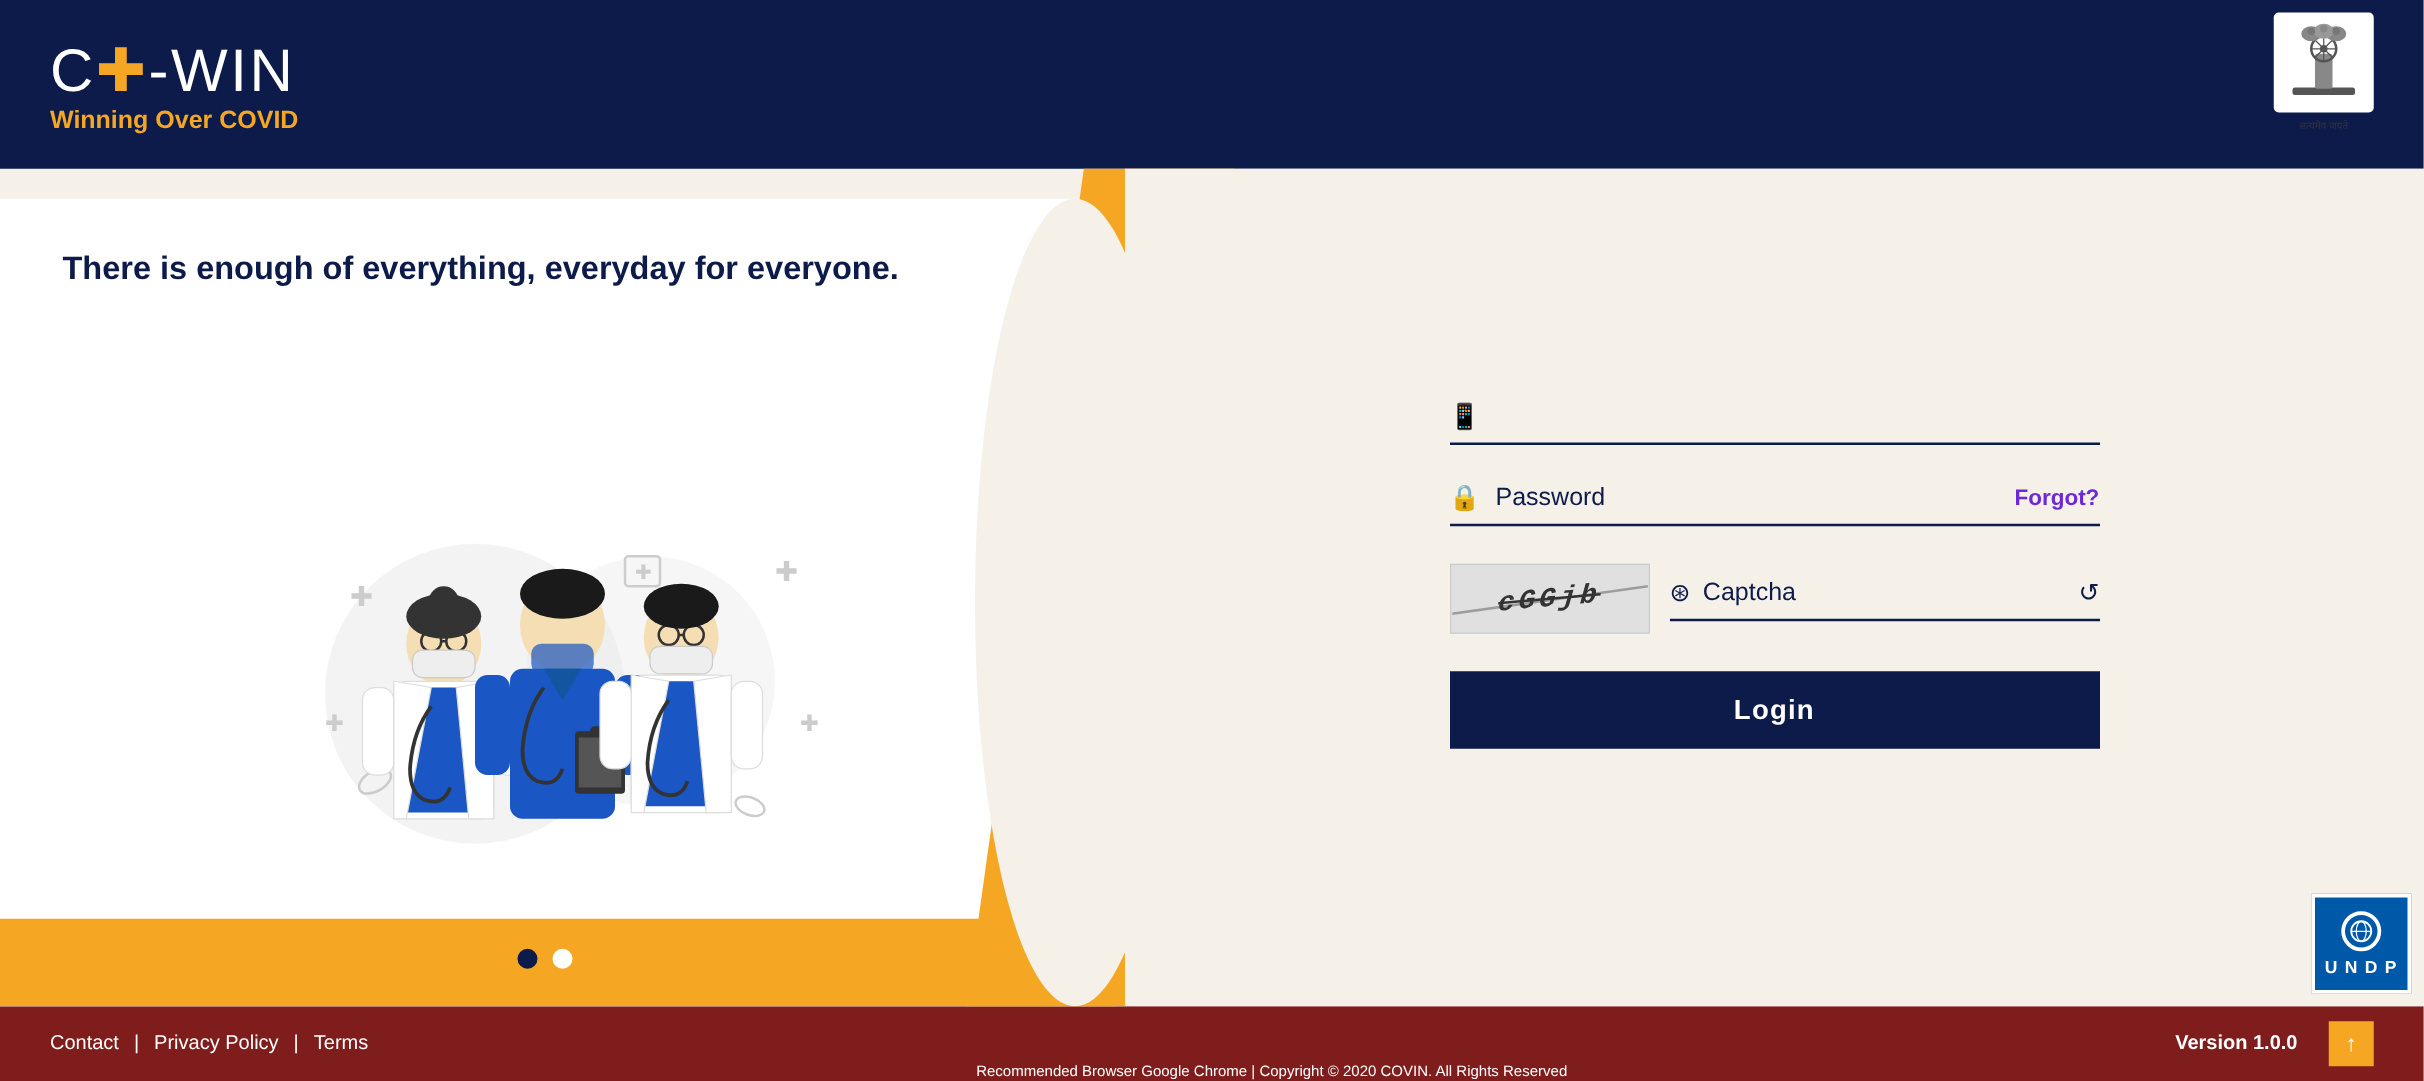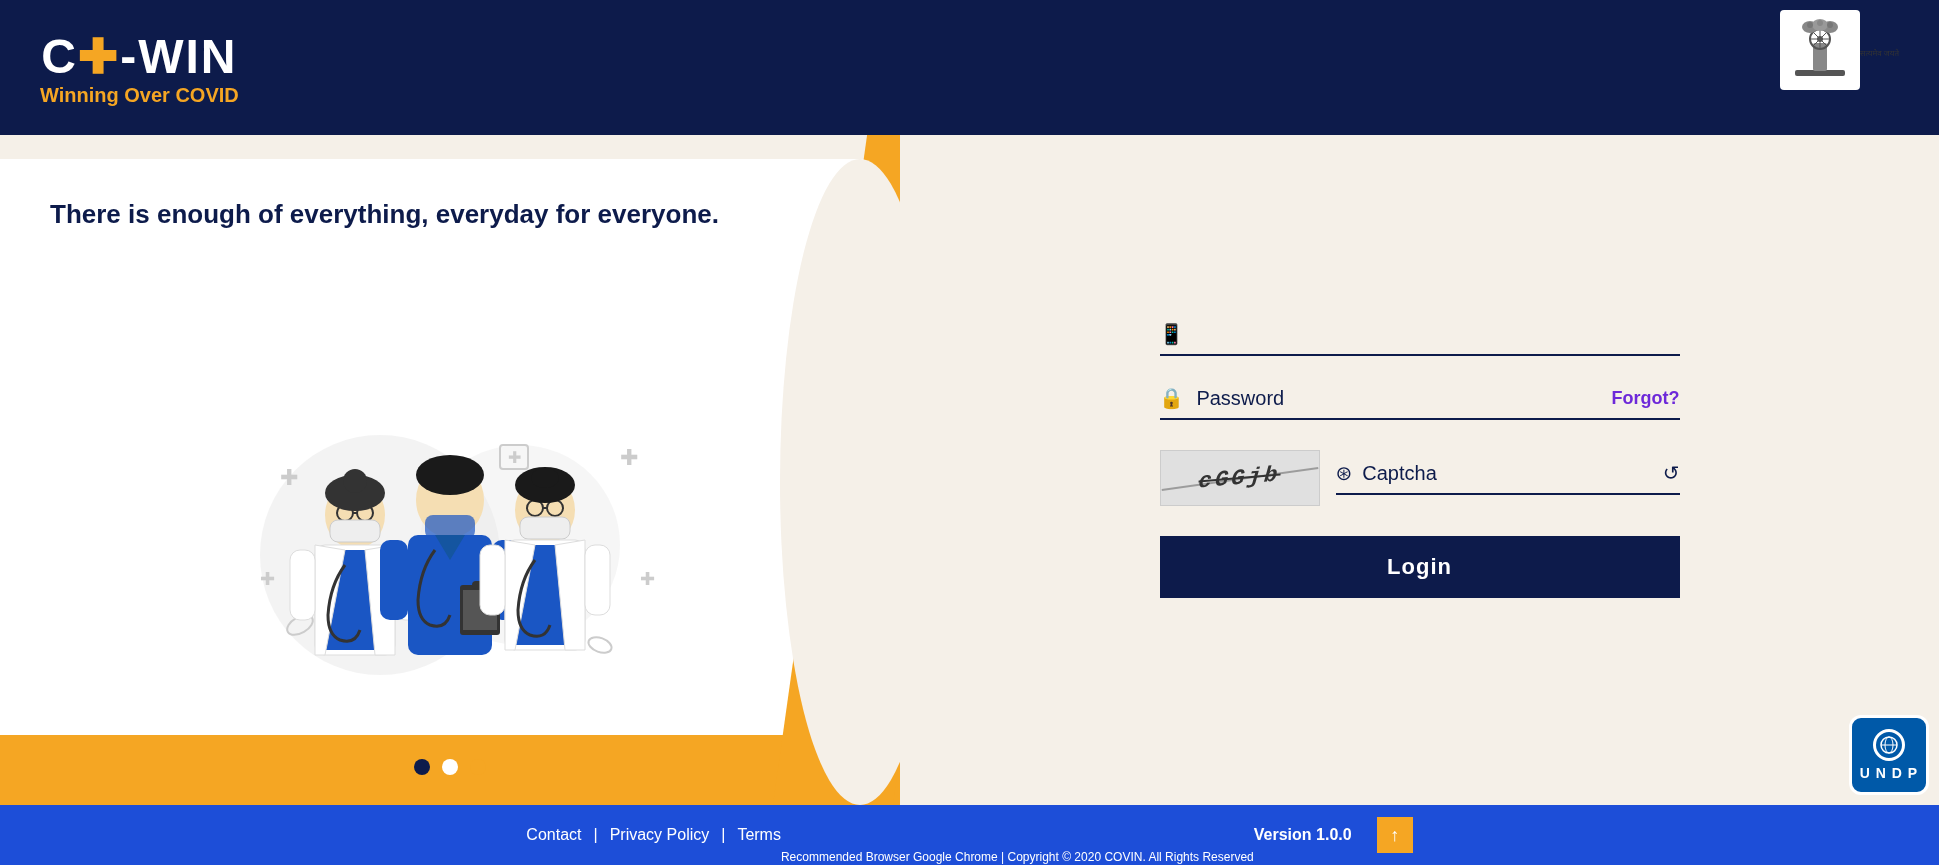--- a/index.html
+++ b/index.html
@@ -21,38 +21,37 @@
       padding: 0 40px;
       position: relative;
     }
     .header-logo {
       display: flex;
       flex-direction: column;
     }
     .logo-title {
       color: #fff;
       font-size: 48px;
-      font-weight: 700;
+      font-weight: 400;
       letter-spacing: 2px;
-      text-align: center;
     }
     .logo-plus {
       color: #f5a623;
     }
     .logo-subtitle {
       color: #f5a623;
       font-size: 20px;
       font-weight: bold;
     }
     .header-emblem {
       position: absolute;
       right: 40px;
       top: 10px;
       display: flex;
-      flex-direction: row;
+      flex-direction: column;
       align-items: center;
     }
     .emblem-circle {
       width: 80px;
       height: 80px;
       background: #fff;
       border-radius: 4px;
       display: flex;
       flex-direction: column;
       align-items: center;
@@ -281,21 +280,21 @@
     }
 
     
     .undp-logo {
       position: absolute;
       right: 10px;
       bottom: 10px;
       width: 80px;
       height: 80px;
       background: #0059a8;
-      border-radius: 12px;
+      border-radius: 0;
       display: flex;
       flex-direction: column;
       align-items: center;
       justify-content: center;
       border: 3px solid #fff;
     }
     .undp-globe {
       width: 32px;
       height: 32px;
       border-radius: 50%;
@@ -307,25 +306,25 @@
     }
     .undp-text {
       color: #fff;
       font-size: 14px;
       font-weight: bold;
       letter-spacing: 1px;
     }
 
     
     .footer {
-      background: #1d4ed8;
+      background: #7f1d1d;
       height: 60px;
       display: flex;
       align-items: center;
-      justify-content: center;
+      justify-content: space-between;
       padding: 0 40px;
     }
     .footer-left {
       display: flex;
       gap: 12px;
       align-items: center;
     }
     .footer-link {
       color: #fff;
       font-size: 16px;

